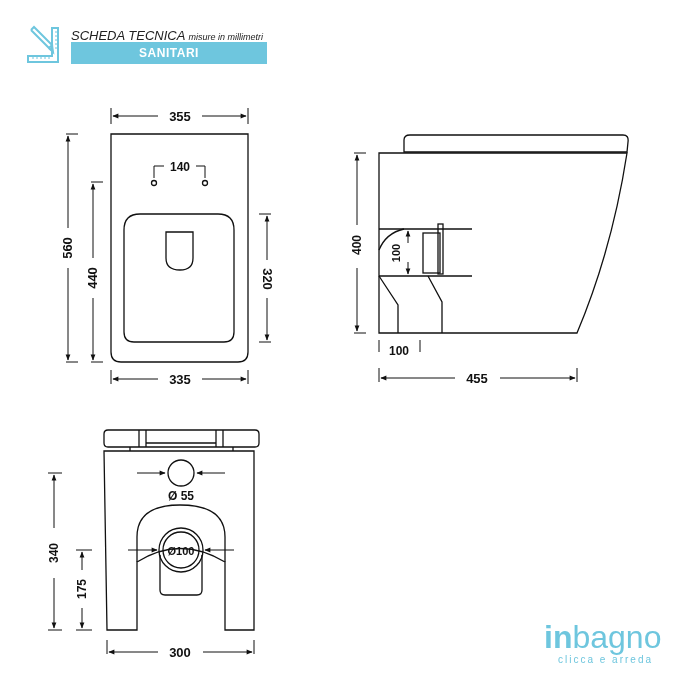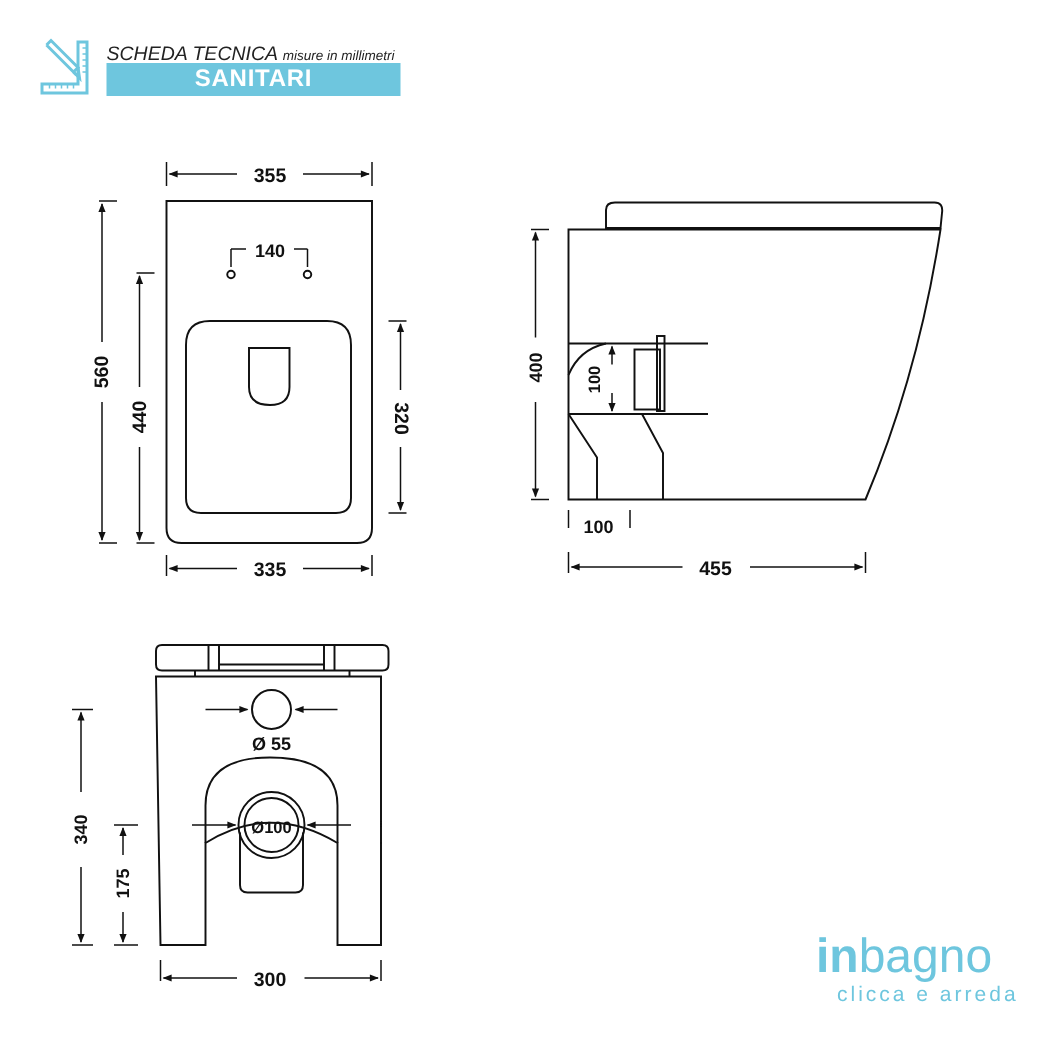--- a/index.html
+++ b/index.html
@@ -1,27 +1,27 @@
 <!DOCTYPE html>
 <html><head>
 <meta charset="utf-8">
 <style>
   html, body { margin:0; padding:0; background:#ffffff; }
   body { width:700px; height:700px; position:relative; overflow:hidden; font-family:"Liberation Sans", sans-serif; }
   .header { position:absolute; left:25px; top:24px; width:260px; height:46px; }
   .hdr-icon { position:absolute; left:0; top:0; width:40px; height:40px; }
   .hdr-title { position:absolute; left:46px; top:4px; font-size:13px; font-style:italic; color:#222; white-space:nowrap; }
   .hdr-title .sub { font-size:9px; }
-  .hdr-band { position:absolute; left:46px; top:18px; width:196px; height:22px; background:#6ec6de; color:#fff; font-weight:bold; font-size:16px; line-height:22px; text-align:center; letter-spacing:0.5px; }
+  .hdr-band { position:absolute; left:46px; top:18px; width:196px; height:22px; background:#6ec6de; color:#fff; font-weight:bold; font-size:12px; line-height:22px; text-align:center; letter-spacing:0.5px; }
   svg.drawing { position:absolute; left:0; top:0; }
   .dim { font-family:"Liberation Sans", sans-serif; font-weight:bold; fill:#111; }
   .logo { position:absolute; left:544px; top:620px; width:140px; height:50px; }
   .logo-main { position:absolute; left:0; top:0; font-size:32px; color:#6ec6de; line-height:34px; }
   .logo-main .in { font-weight:bold; }
-  .logo-tag { position:absolute; left:14px; top:34px; font-size:14px; letter-spacing:2px; color:#6ec6de; }
+  .logo-tag { position:absolute; left:14px; top:34px; font-size:10px; letter-spacing:2px; color:#6ec6de; }
 </style>
 </head>
 <body>
 
 <div class="header">
   <svg class="hdr-icon" viewBox="0 0 40 40">
     <g fill="none" stroke="#6ec6de" stroke-width="2">
       <path d="M33 4 L33 38 L3 38 L3 32 L27 32 L27 4 Z"></path>
       <path d="M6 6 L22 22 L26 26 L22 22 M6 6 L9 3 L27 21 L24 24 L6 6"></path>
       <path d="M24 24 L28 28 L27 21"></path>

